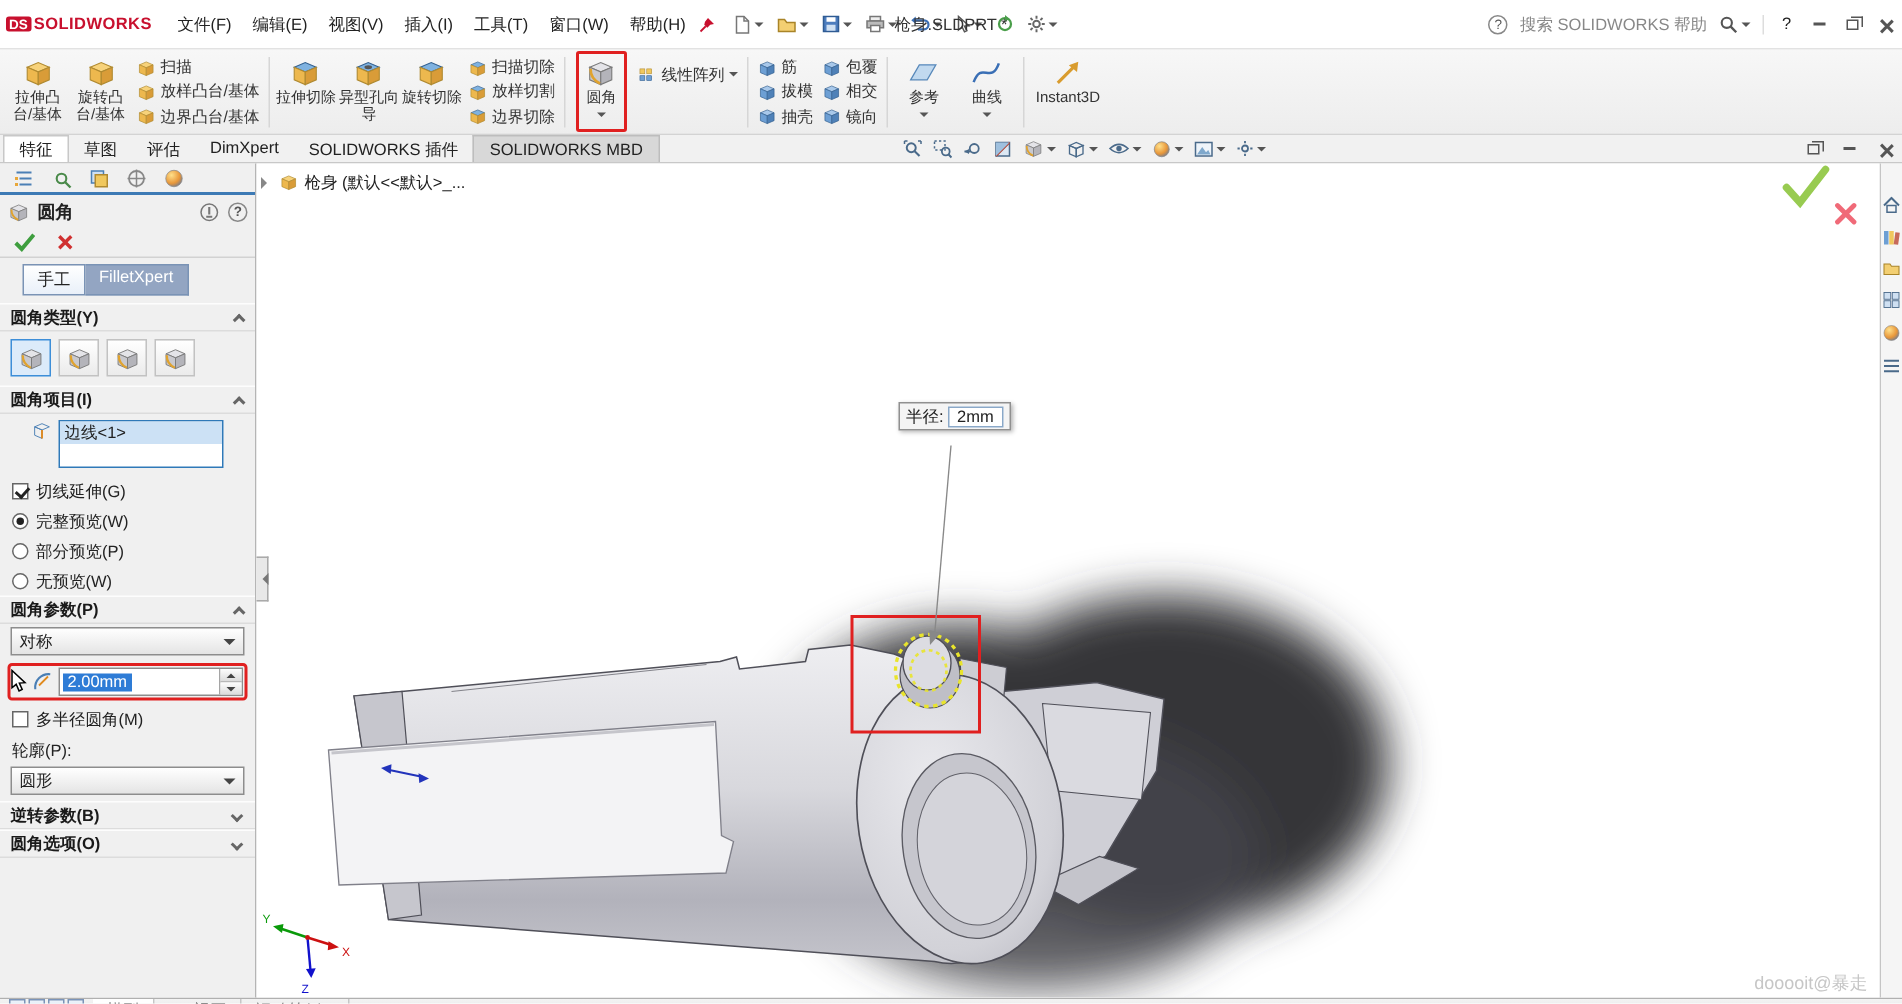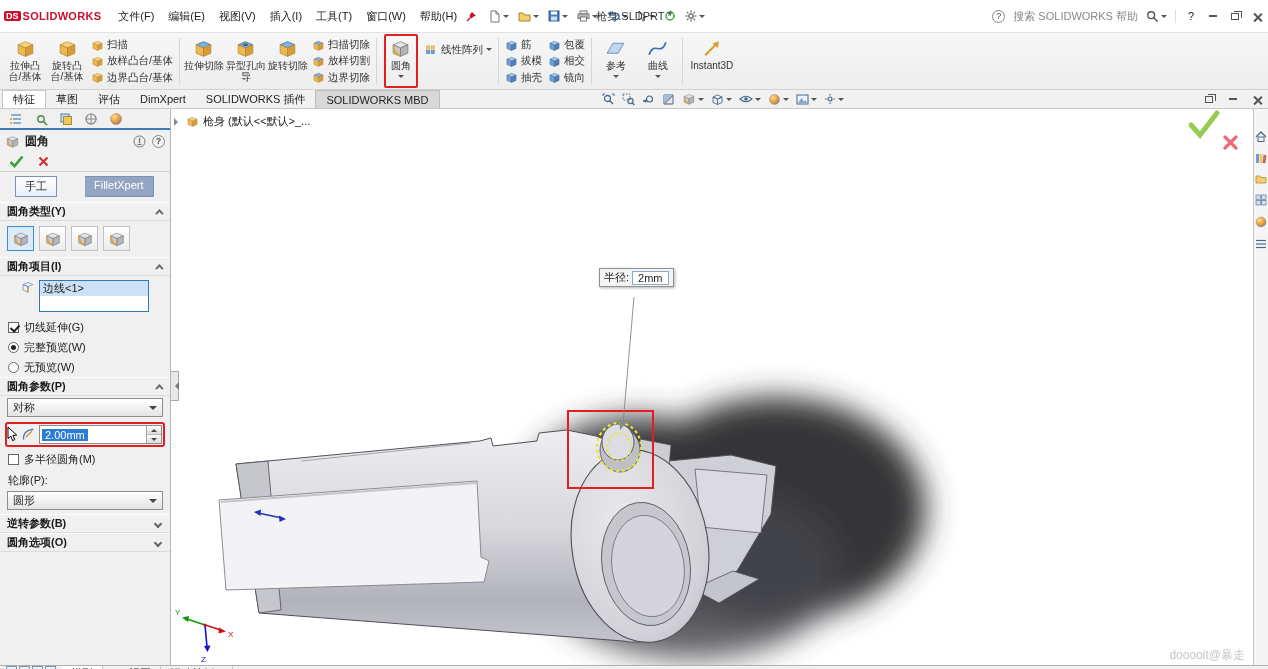--- a/index.html
+++ b/index.html
@@ -55,21 +55,21 @@
 
   
   .panel { width:171px; background:#f0f0f0; border-right:1px solid #b5b5b5; display:flex; flex-direction:column; overflow:hidden; }
   .pm-tabs { height:21px; display:flex; align-items:center; gap:11px; padding:0 9px; border-bottom:2px solid #3d7ab5; }
   .pm-title { height:22px; display:flex; align-items:center; gap:5px; padding:0 5px; font-weight:bold; font-size:12px; }
   .pm-title .right { margin-left:auto; display:flex; gap:6px; align-items:center; }
   .pm-ok { height:20px; display:flex; align-items:center; gap:14px; padding:0 9px; border-bottom:1px solid #d2d2d2; }
   .pm-mode { display:flex; justify-content:flex-start; padding:4px 15px 5px; }
   .mode-btn { font-size:11px; padding:2px 9px; border:1px solid #7a93b5; }
   .mode-btn.on { background:linear-gradient(#ffffff,#e9f0f9); color:#222; }
-  .mode-btn.off { background:#93a5c2; color:#fff; border-left:none;margin-left:28px; }
+  .mode-btn.off { background:#93a5c2; color:#fff; border-left:none; }
   .sec-h { height:19px; display:flex; align-items:center; gap:4px; padding:0 7px; font-weight:bold; color:#1a1a1a; background:#f0f0f0; border-top:1px solid #fdfdfd; border-bottom:1px solid #dcdcdc; }
   .chev { width:6px; height:6px; border-top:2px solid #666; border-right:2px solid #666; margin-left:auto; margin-right:2px; }
   .chev.up { transform:rotate(-45deg) translateY(2px); }
   .chev.dn { transform:rotate(135deg); }
   .ftypes { display:flex; gap:5px; padding:5px 7px 6px; }
   .ftype { width:27px; height:25px; border:1px solid #c2c2c2; background:linear-gradient(#ffffff,#ebebeb); display:grid; place-items:center; }
   .ftype.active { border-color:#3d8ed8; background:#dcebfa; }
   .selrow { display:flex; gap:4px; padding:4px 21px 5px; align-items:flex-start; }
   .selbox { flex:1; height:32px; background:#fff; border:1px solid #2f79b8; }
   .selitem { height:15px; background:#cce1f5; display:flex; align-items:center; padding:0 3px; }
@@ -644,20 +644,24 @@
     <div class="opt">
       <span class="cbx on"></span>
       <span>切线延伸(G)</span>
     </div>
     <div class="opt">
       <span class="rad on"></span>
       <span>完整预览(W)</span>
     </div>
     <div class="opt">
       <span class="rad"></span>
+      <span>部分预览(P)</span>
+    </div>
+    <div class="opt">
+      <span class="rad"></span>
       <span>无预览(W)</span>
     </div>
 
     <div class="sec-h">
       <span>圆角参数(P)</span>
         <span class="chev up"></span>
     </div>
     <div class="dd">
       <span>对称</span>
         <span class="tri"></span>

